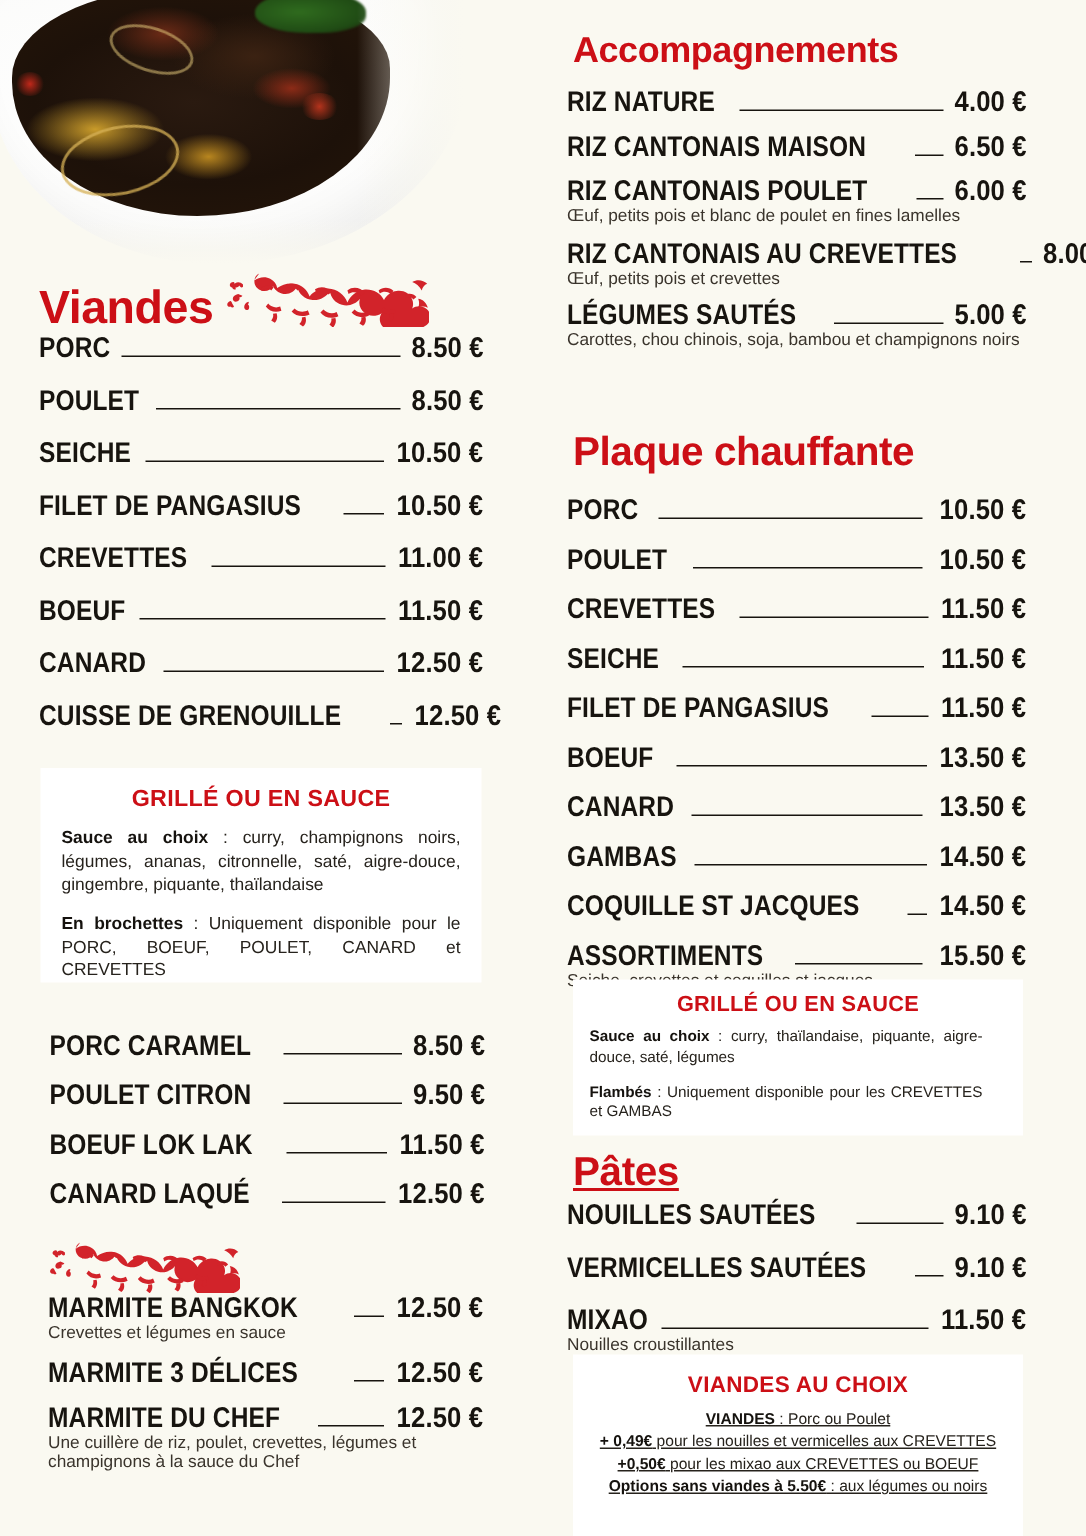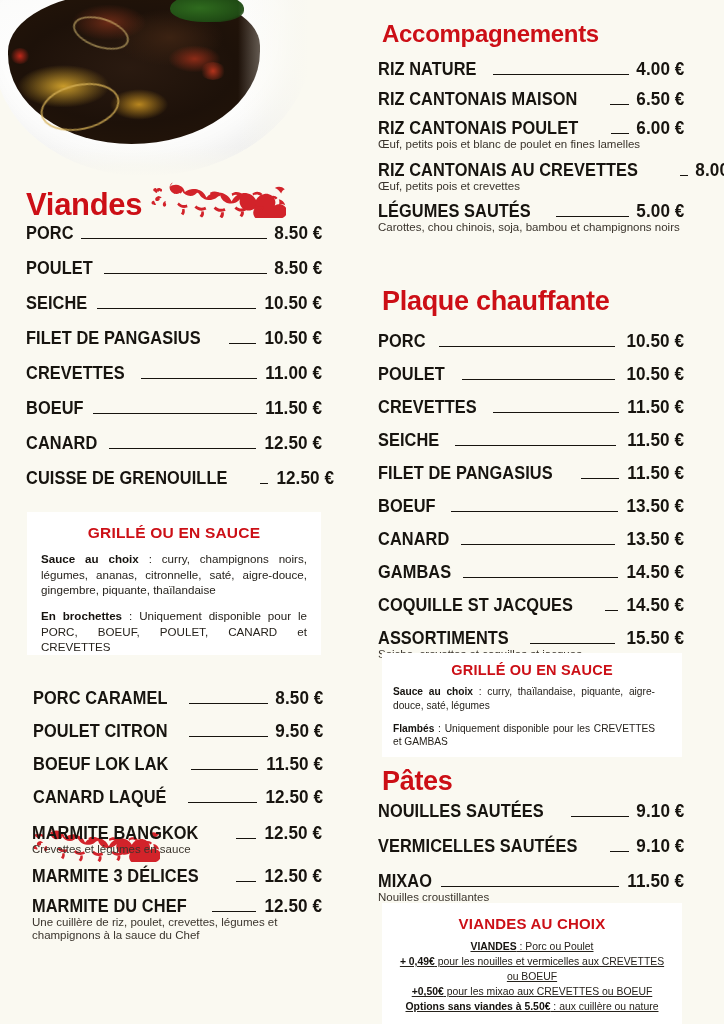--- a/index.html
+++ b/index.html
@@ -134,21 +134,21 @@
   }
   .head-row {
     display: flex;
     align-items: flex-end;
     gap: 8px;
   }
   .head-viandes   { font-size: 31px; }
   .head-marmites  { font-size: 28px; }
   .head-accomp    { font-size: 24px; }
   .head-plaque    { font-size: 27px; }
-  .head-pates     { font-size: 27px; }
+  .head-pates     { font-size: 27px; text-decoration: underline; }
 
   
   .dragon { display: block; flex: 0 0 auto; }
 
   
   .item {
     display: flex;
     align-items: baseline;
     white-space: nowrap;
     font-family: "Liberation Sans Narrow", "Liberation Sans", sans-serif;
@@ -355,21 +355,21 @@
           <path d="M48 28c8-6 19-8 28-3 6 3 10 9 11 15 8-6 19-9 29-7 12 2 21 10 25 21 7-9 19-14 31-13 15 1 27 10 32 23 5-11 15-19 27-21 14-2 28 5 34 17 4-8 12-14 21-15 11-2 22 4 26 14 2 5 2 10 0 15 7-5 17-5 24 1 6 5 8 13 5 20-2 6-8 10-14 11 5 4 8 10 7 16-1 8-8 14-16 14-6 0-12-4-14-10-2 7-9 12-16 11-8-1-14-8-13-16 1-5 4-9 8-11-8 2-17-1-22-8-4-6-4-14 0-20-9 6-21 6-29-1-7-6-10-15-7-23-7 9-19 13-30 10-11-3-19-12-20-23-6 10-17 16-29 15-13-1-23-10-26-22-4 7-11 12-19 12-9 0-17-5-21-13-3 5-8 8-14 8-9 0-17-7-17-16 0-6 3-11 8-13z"></path>
           <path d="M60 40c6-5 15-6 21-1l-4 5c-5-4-11-3-16 1zM100 36c8-5 19-4 26 3l-5 5c-5-6-14-7-20-3zM150 42c9-6 21-4 28 5l-6 4c-5-7-14-8-20-3zM204 44c9-7 22-5 29 4l-6 5c-5-7-15-8-21-3zM256 44c7-6 18-6 25 1l-5 5c-5-5-13-5-18-1zM300 52c6-4 14-3 19 3l-5 4c-3-4-9-5-13-2z"></path>
           <path d="M72 66c5 6 13 8 20 5l2 7c-10 4-20 1-26-7zM116 74c6 6 15 7 22 3l3 7c-11 5-23 3-30-5zM164 76c6 6 15 8 22 4l3 7c-11 5-23 3-30-6zM216 76c6 6 14 7 21 3l3 7c-10 5-22 3-29-5zM264 72c5 5 12 6 18 3l3 6c-9 5-19 3-25-4z"></path>
           <path d="M86 82c2 6 1 12-3 16l-6-4c3-3 4-7 3-11zM134 88c2 6 1 12-4 16l-6-4c3-3 5-8 4-11zM184 90c2 6 0 12-4 16l-6-5c3-3 4-7 3-10zM234 88c2 6 0 12-4 15l-6-4c3-3 4-7 3-10zM280 82c2 5 1 11-3 14l-5-4c2-3 3-6 2-9z"></path>
           <path d="M312 30c8-5 18-4 25 3-5 2-8 6-9 11-4-7-10-12-16-14zM322 58c8 1 14 7 16 15-5-3-11-3-16 0 2-5 2-10 0-15z"></path>
           <path d="M14 30c-3 0-6 2-6 5 0 2 2 4 4 4 1 3 4 4 6 3l-1-6c-1-3-1-6-3-6zM8 62c-3 1-5 4-4 7 1 2 3 3 5 2 2 2 5 2 6 0l-3-5c-1-3-2-5-4-4z"></path>
         </g>
       </svg>
     </div>
 
-    <div style="position:absolute; left:32px; top:822px; width:290px;">
+    <div style="position:absolute; left:32px; top:862px; width:290px;">
       <div style="margin-bottom:8px;">
         <div class="item">
           <span class="name">MARMITE BANGKOK</span>
           <span class="dots" style="margin-left:10px;"></span>
           <span class="price">12.50 €</span>
         </div>
         <div class="desc">Crevettes et légumes en sauce</div>
       </div>
       <div style="margin-bottom:8px;">
         <div class="item">
@@ -531,25 +531,24 @@
 
     <div class="info-box box-choix">
       <div class="info-title">VIANDES AU CHOIX</div>
       <div class="info-body">
         <div>
           <b>VIANDES</b><span> : Porc ou Poulet</span>
         </div>
         <div>
           <b>+ 0,49€</b><span> pour les nouilles et vermicelles aux CREVETTES</span>
         </div>
-        <div>ou BOEUF</div>
         <div>
           <b>+0,50€</b><span> pour les mixao aux CREVETTES ou BOEUF</span>
         </div>
         <div>
-          <b>Options sans viandes à 5.50€</b><span> : aux cuillère ou nature</span>
+          <b>Options sans viandes à 5.50€</b><span> : aux légumes ou noirs</span>
         </div>
       </div>
     </div>
 
   </div>
 
 </div>
 
 </body></html>

